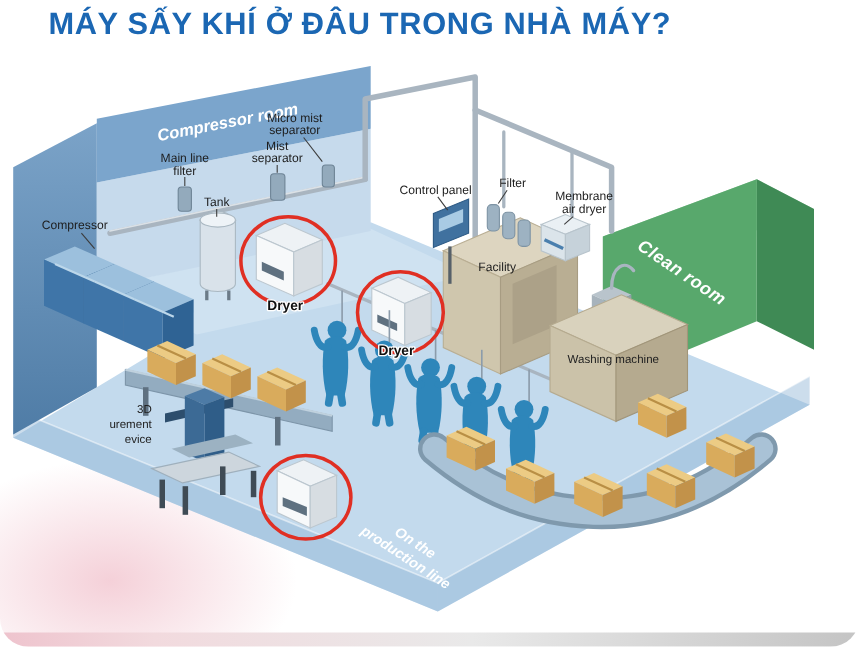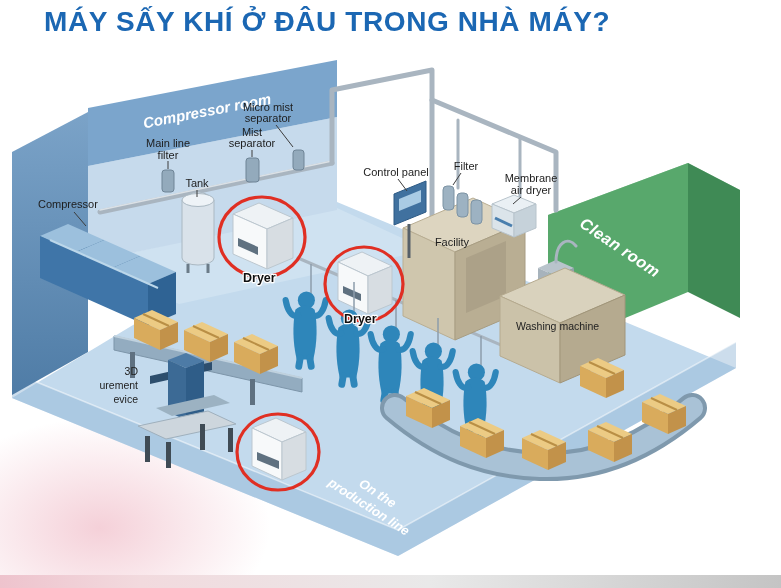--- a/index.html
+++ b/index.html
@@ -1,17 +1,17 @@
 <!DOCTYPE html>
 <html><head>
 <meta charset="utf-8">
 <style>
   html,body{margin:0;padding:0;background:#fff;}
   .page{position:relative;width:781px;height:588px;background:#ffffff;overflow:hidden;
-        font-family:"Liberation Sans",sans-serif;}
+        font-family:"Liberation Sans",sans-serif;border-radius:26px;}
   .title{position:absolute;left:44px;top:6px;margin:0;z-index:3;
          font-size:28px;font-weight:bold;letter-spacing:.6px;color:#1b67b3;}
   .scene{position:absolute;left:0;top:0;z-index:1;}
   .pink-glow{position:absolute;left:-70px;bottom:-50px;width:340px;height:220px;z-index:0;
     background:radial-gradient(closest-side,rgba(236,170,185,.55),rgba(236,170,185,0));}
   .bottom-bar{position:absolute;left:0;bottom:0;width:781px;height:13px;z-index:2;
     background:linear-gradient(90deg,#eec3cd 0%,#f2dade 18%,#e9e9e9 55%,#c4c4c4 100%);}
   
   text{font-family:"Liberation Sans",sans-serif;}
   .lbl{font-size:11px;fill:#1d1d1d;}

